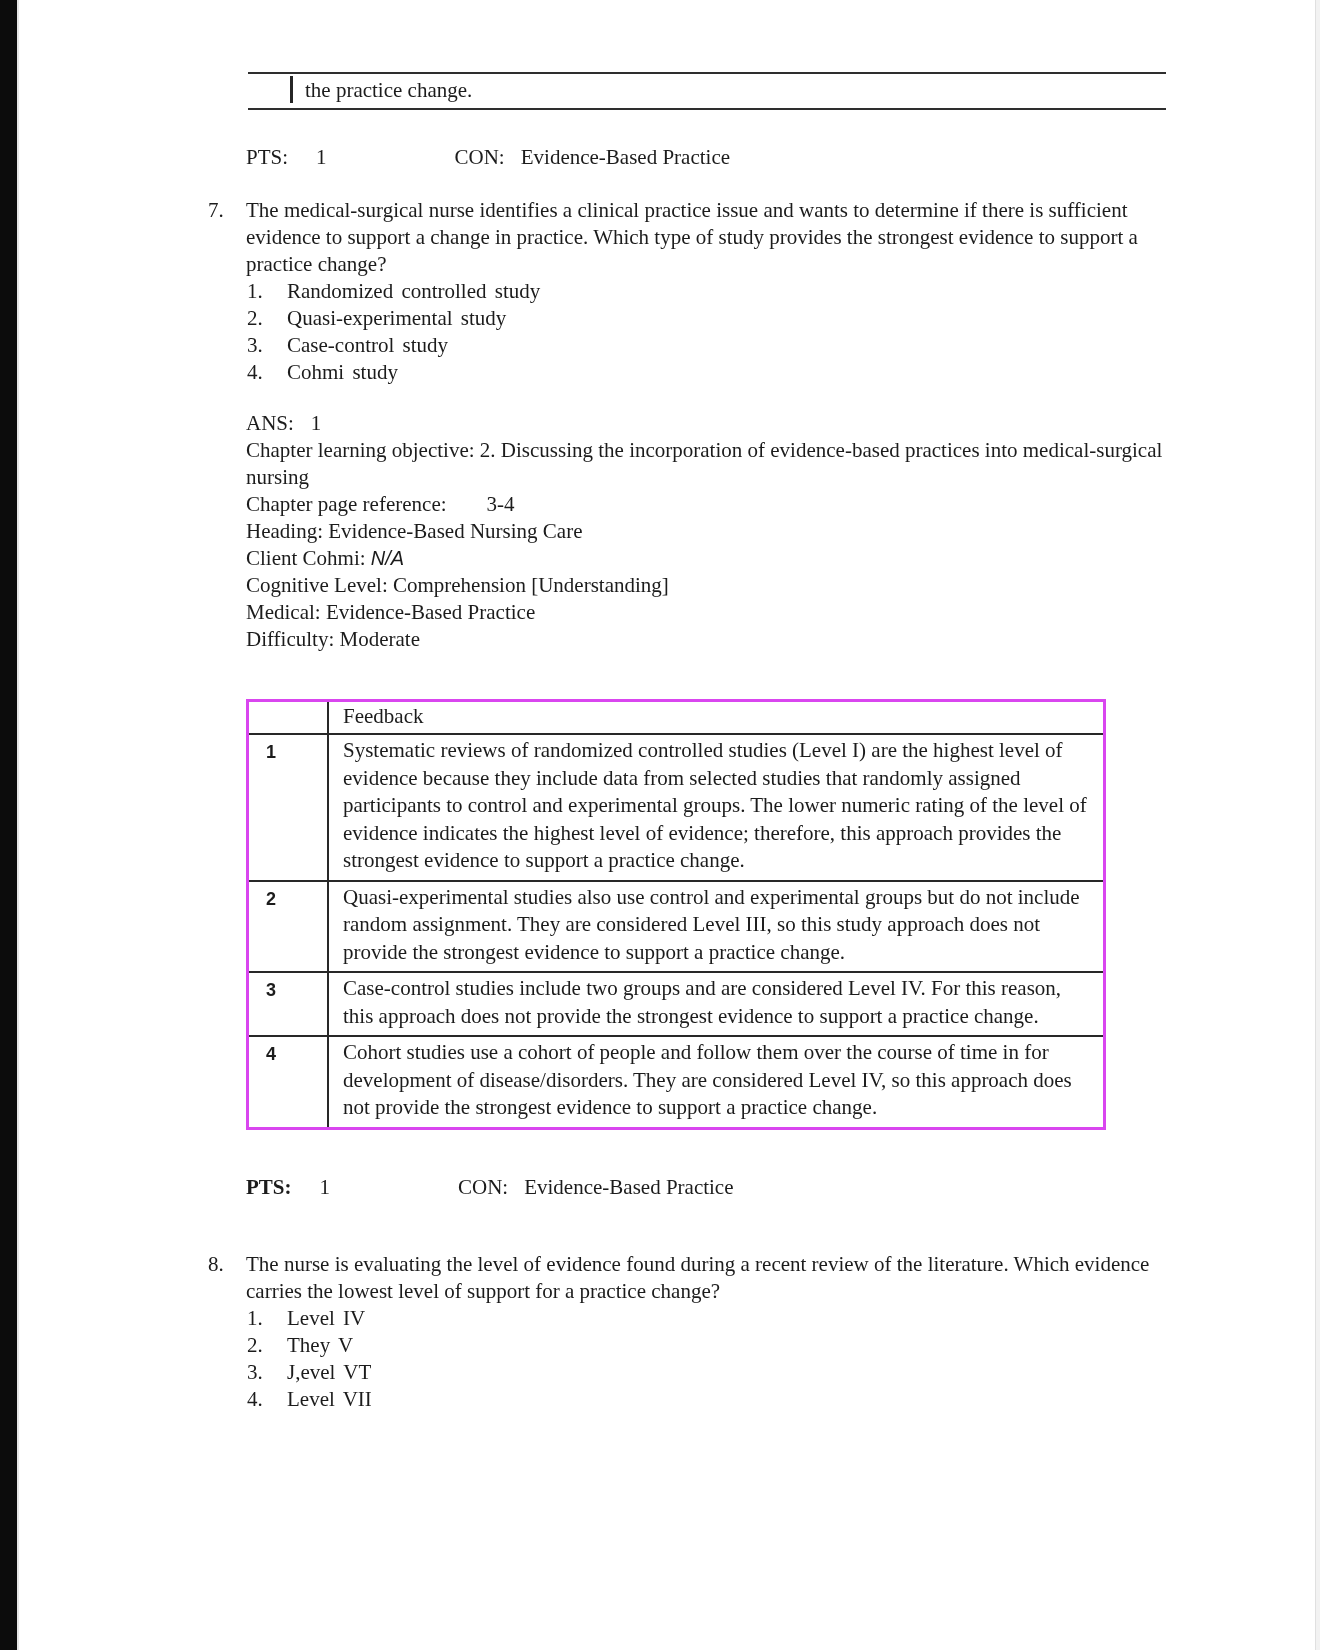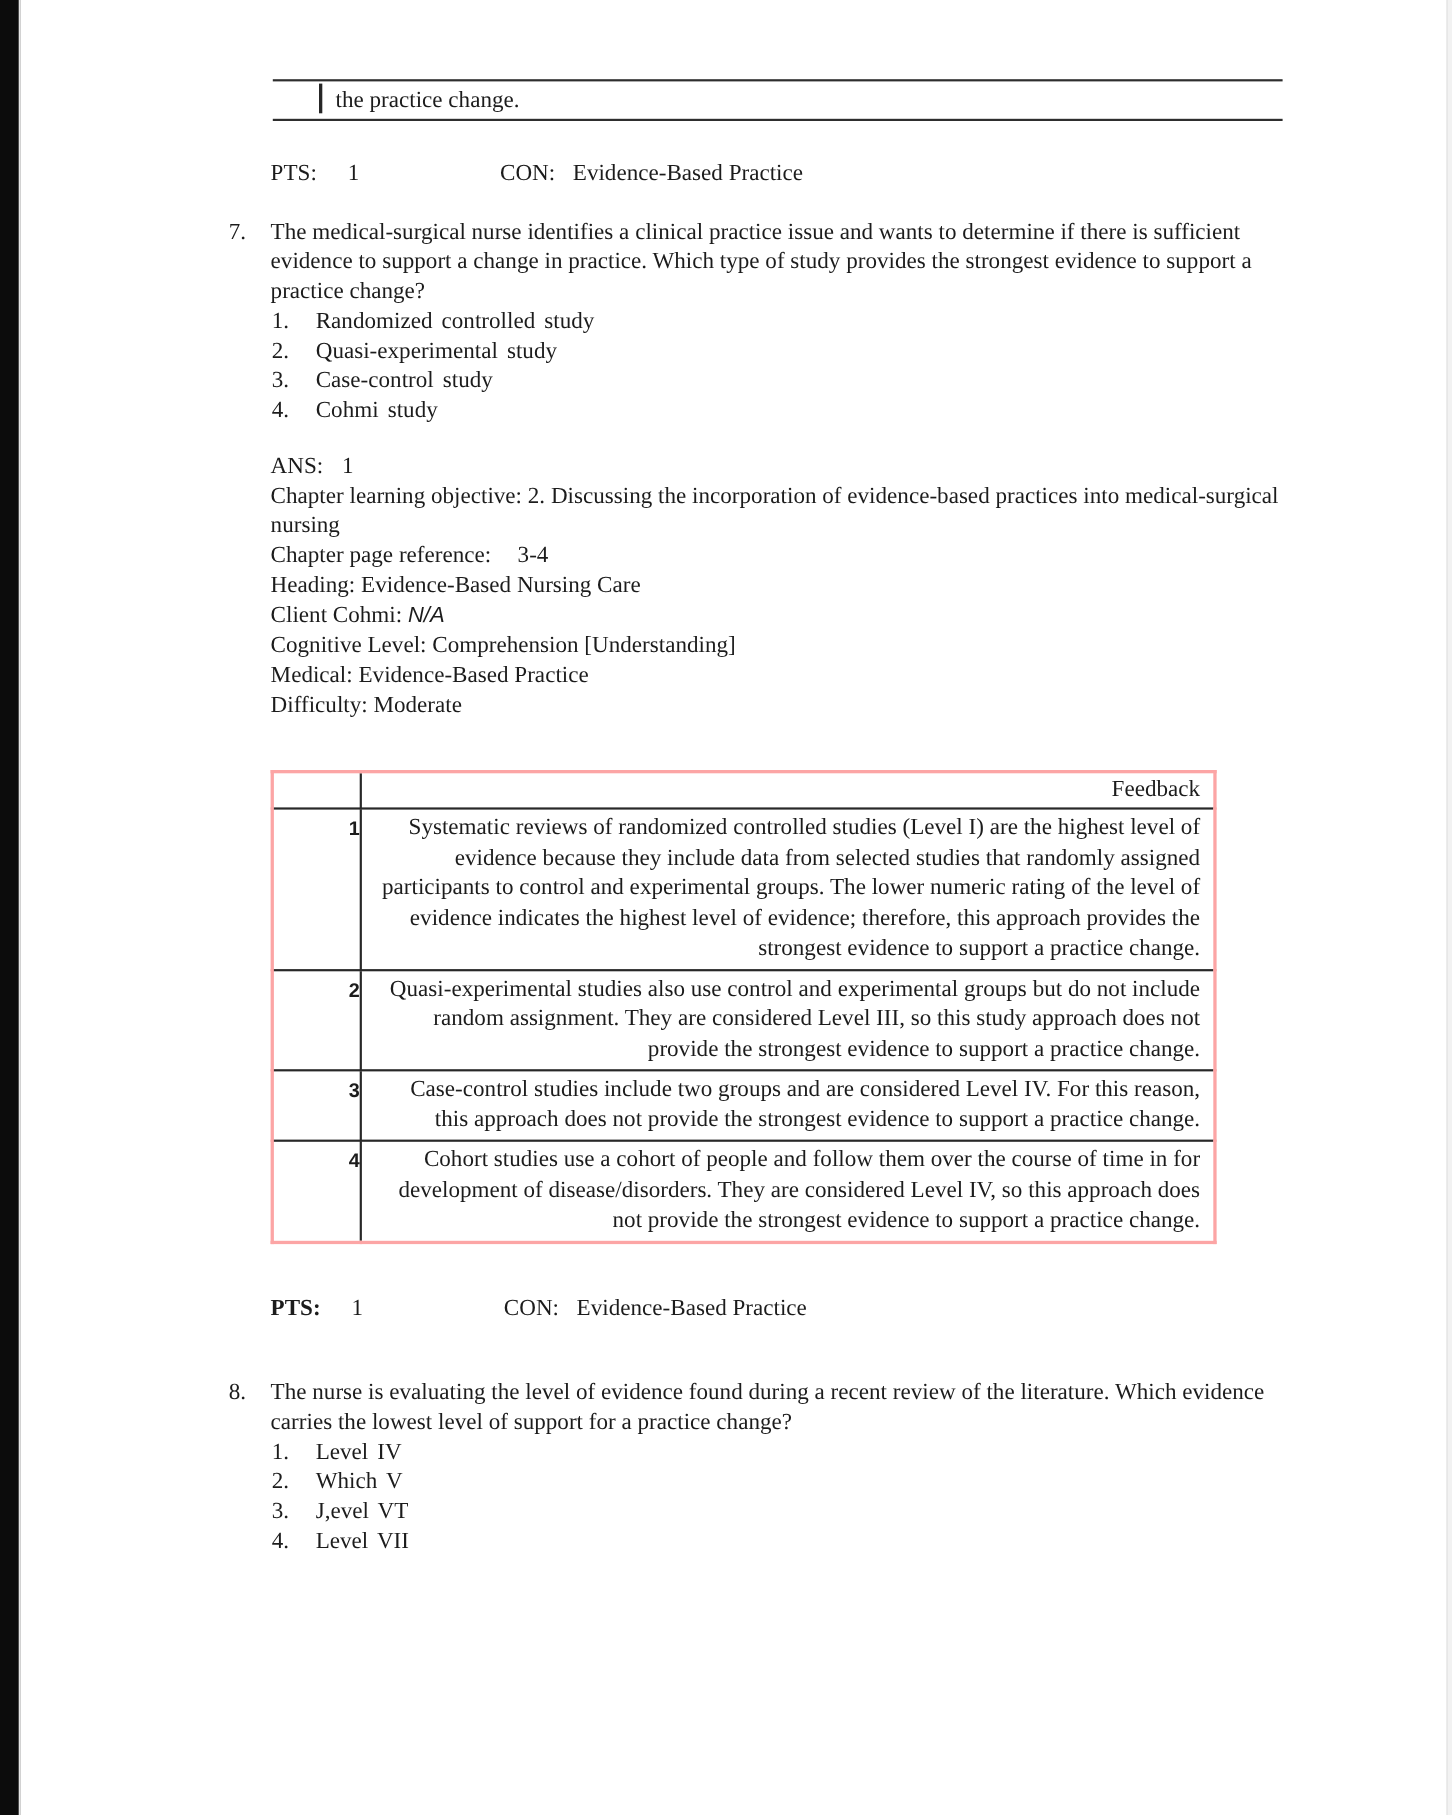--- a/index.html
+++ b/index.html
@@ -48,34 +48,33 @@
 
   .q-row { display: flex; margin-left: 208px; margin-top: 26px; }
   .q-num { width: 38px; flex: 0 0 38px; }
   .q-text { width: 948px; }
   .opt-row { display: flex; margin-left: 247px; }
   .opt-num { width: 40px; flex: 0 0 40px; }
   .opt-label { word-spacing: 3px; }
 
   .answer-block { margin: 24px 0 0 246px; width: 952px; }
   .ans-value { margin-left: 17px; }
-  .spaced-value { margin-left: 24px; text-align: right; }
+  .spaced-value { margin-left: 40px; text-align: right; }
   .na {
     font-family: "Liberation Sans", sans-serif;
     font-style: italic;
     font-size: 20px;
   }
 
   table.feedback {
     margin: 46px 0 0 246px;
     width: 860px;
     border-collapse: collapse;
-    border: 3px solid #fca5a5;
+    border: 3px solid #d946ef;
     table-layout: fixed;
-    text-align: right;
   }
   table.feedback td { border: 2px solid #282828; }
   td.num-cell {
     width: 61px;
     vertical-align: top;
     font-family: "Liberation Sans", sans-serif;
     font-weight: bold;
     font-size: 18px;
     padding: 4px 0 0 17px;
   }
@@ -191,21 +190,21 @@
         <span class="q-num">8.</span>
         <div class="q-text">The nurse is evaluating the level of evidence found during a recent review of the literature. Which evidence carries the lowest level of support for a practice change?</div>
       </div>
       <div>
         <div class="opt-row">
           <span class="opt-num">1.</span>
           <span class="opt-label">Level IV</span>
         </div>
         <div class="opt-row">
           <span class="opt-num">2.</span>
-          <span class="opt-label">Which V</span>
+          <span class="opt-label">They V</span>
         </div>
         <div class="opt-row">
           <span class="opt-num">3.</span>
           <span class="opt-label">J,evel VT</span>
         </div>
         <div class="opt-row">
           <span class="opt-num">4.</span>
           <span class="opt-label">Level VII</span>
         </div>
       </div>

